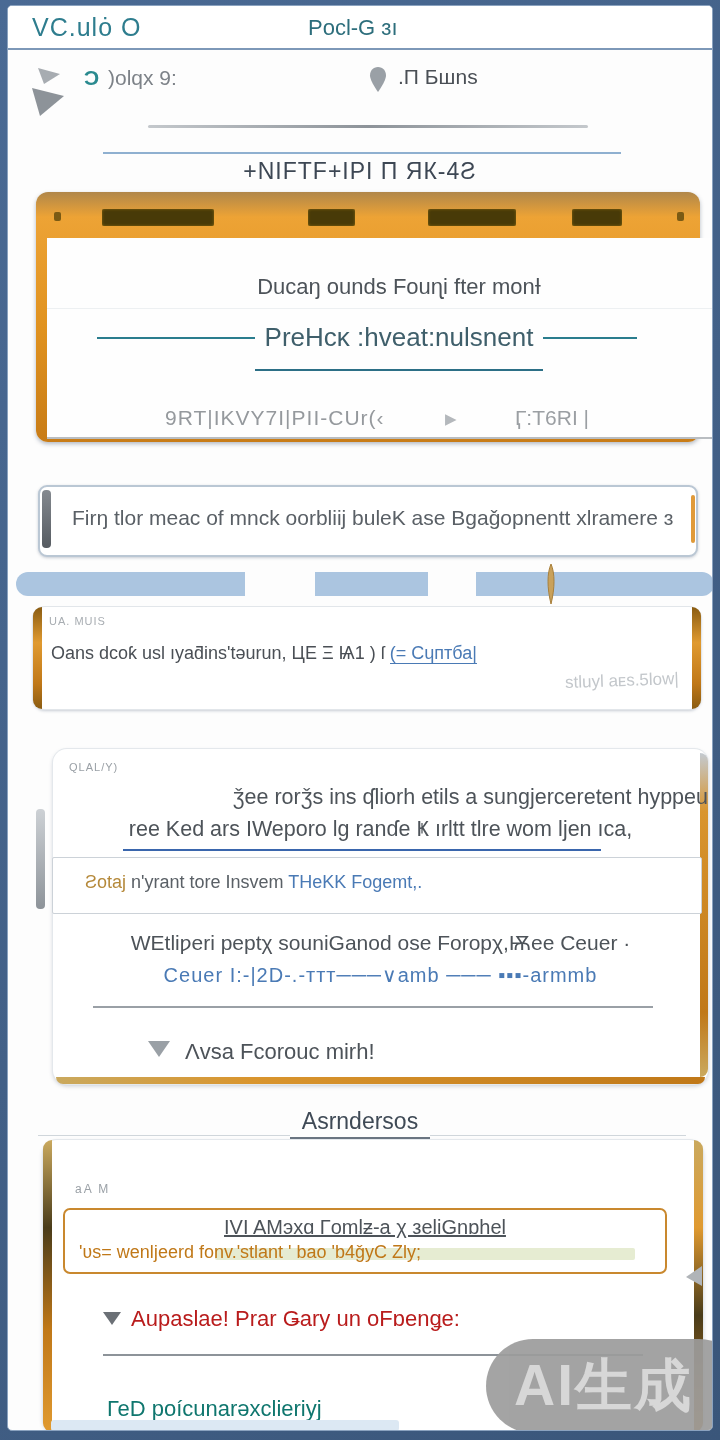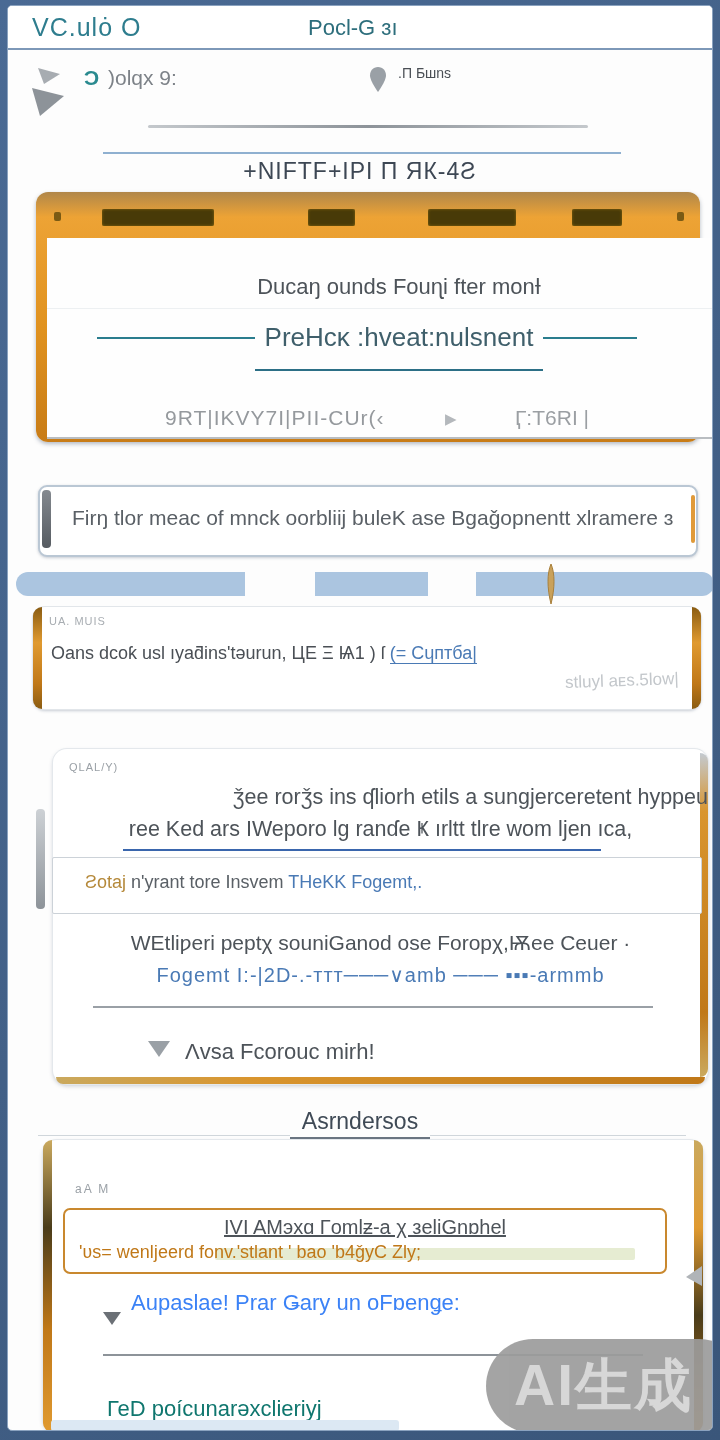--- a/index.html
+++ b/index.html
@@ -13,21 +13,21 @@
 
   
   .topbar{position:absolute;left:0;top:0;width:100%;height:42px;background:#ffffff;
           border-bottom:2px solid #7d98b8;}
   .app-title{left:24px;top:7px;font-size:25px;color:#2e7d8e;letter-spacing:1px;}
   .page-title{left:300px;top:9px;font-size:22px;color:#2d6e7c;}
 
   
   .tb-badge{left:76px;top:60px;font-size:21px;font-weight:bold;color:#2a8a8f;}
   .tb-left{left:100px;top:60px;font-size:21px;color:#7d8288;}
-  .tb-right{left:390px;top:59px;font-size:14px;color:#4a4f55;}
+  .tb-right{left:390px;top:59px;font-size:21px;color:#4a4f55;}
   .tb-divider{left:140px;top:119px;width:440px;height:3px;background:linear-gradient(90deg,#c4c8cc,#8d9399,#c4c8cc);border-radius:2px;}
   .title-line{left:95px;top:146px;width:518px;height:2px;background:#8fb0d0;}
   .page-head{left:0;top:152px;width:100%;text-align:center;font-size:23px;color:#3d4754;letter-spacing:1px;}
 
   
   .card1{left:28px;top:186px;width:664px;height:250px;border-radius:12px;
          background:linear-gradient(180deg,#b0874a 0%,#eda335 10%,#e0921f 55%,#c87c17 100%);
          box-shadow:0 2px 4px rgba(40,60,90,.35);}
   .c1-seg{position:absolute;top:17px;height:17px;background:#483a08;border-radius:2px;
           box-shadow:inset 0 0 3px #8a6a12;}
@@ -114,21 +114,21 @@
   .c5-label{left:32px;top:42px;font-size:12px;color:#9aa0a6;letter-spacing:2px;}
   .c5-box{position:absolute;left:20px;top:68px;width:600px;height:62px;background:#ffffff;
           border:2px solid #c9882e;border-radius:7px;cursor:pointer;}
   .c5-boxtitle{left:0;top:6px;width:100%;text-align:center;font-size:20px;color:#4d5359;
                text-decoration:underline;}
   .c5-hl{position:absolute;left:150px;top:38px;width:420px;height:12px;background:#e6ecd2;border-radius:2px;}
   .c5-boxnote{left:14px;top:32px;font-size:18px;color:#c07818;}
   .c5-chev{position:absolute;left:60px;top:172px;width:0;height:0;cursor:pointer;
            border-left:9px solid transparent;border-right:9px solid transparent;
            border-top:13px solid #6b7076;}
-  .c5-row{left:88px;top:150px;font-size:22px;color:#3b82f6;cursor:pointer;}
+  .c5-row{left:88px;top:166px;font-size:22px;color:#b91c1c;cursor:pointer;}
   .c5-sep{left:60px;top:214px;width:540px;height:2px;background:#8d9399;}
   .c5-bottom{left:64px;top:256px;font-size:22px;color:#0f766e;}
   .c5-strip{position:absolute;left:8px;top:280px;width:348px;height:11px;background:#dce8f3;border-radius:3px;}
 
   
   .cursor{left:678px;top:1260px;}
 
   
   .wm{left:478px;top:1333px;width:260px;height:94px;border-radius:47px;background:#9c9c9c;
       opacity:.92;display:flex;align-items:center;justify-content:flex-start;padding-left:28px;
@@ -210,21 +210,21 @@
       <div class="c4-right"></div>
       <div class="c4-bottom" style="background:linear-gradient(90deg,#caa95e,#d9952e 30%,#c07818)"></div>
       <span class="txt c4-label">QLAL/Y)</span>
       <div class="txt c4-line1">ǯee rorǯs ins ʠliorh etils a sungjerceretent  hyppeu</div>
       <div class="txt c4-line2">ree Ked ars IWeporo lg ranɗe Ҝ ırltt tlre wom ǉen ıca,</div>
       <div class="abs c4-ul"></div>
       <div class="c4-input">
         <span class="txt c4-intext"><span class="c4-prefix">Ƨotaj</span><span> n'yrant tore Insvem </span><span class="c4-inlink">THeKK Fogemt,.</span></span>
       </div>
       <div class="txt c4-center">WEtliƿeri peptχ souniGanod ose Foropχ,Ѭee Ceuer ·</div>
-      <div class="txt c4-linkline">Fogemt Ӏ:-|2D-.-ᴛᴛᴛ───∨amb ─── ▪▪▪-armmb</div>
+      <div class="txt c4-linkline">Ceuer Ӏ:-|2D-.-ᴛᴛᴛ───∨amb ─── ▪▪▪-armmb</div>
       <div class="abs c4-sep"></div>
       <div class="c4-chev"></div>
       <span class="txt c4-collapse">Ʌᴠsa Fcorouc mirh!</span>
     </div>
 
     <div class="abs sec-line"></div>
     <div class="txt sec-wrap">
       <span class="sec-head">Asrndersos</span>
     </div>
 

